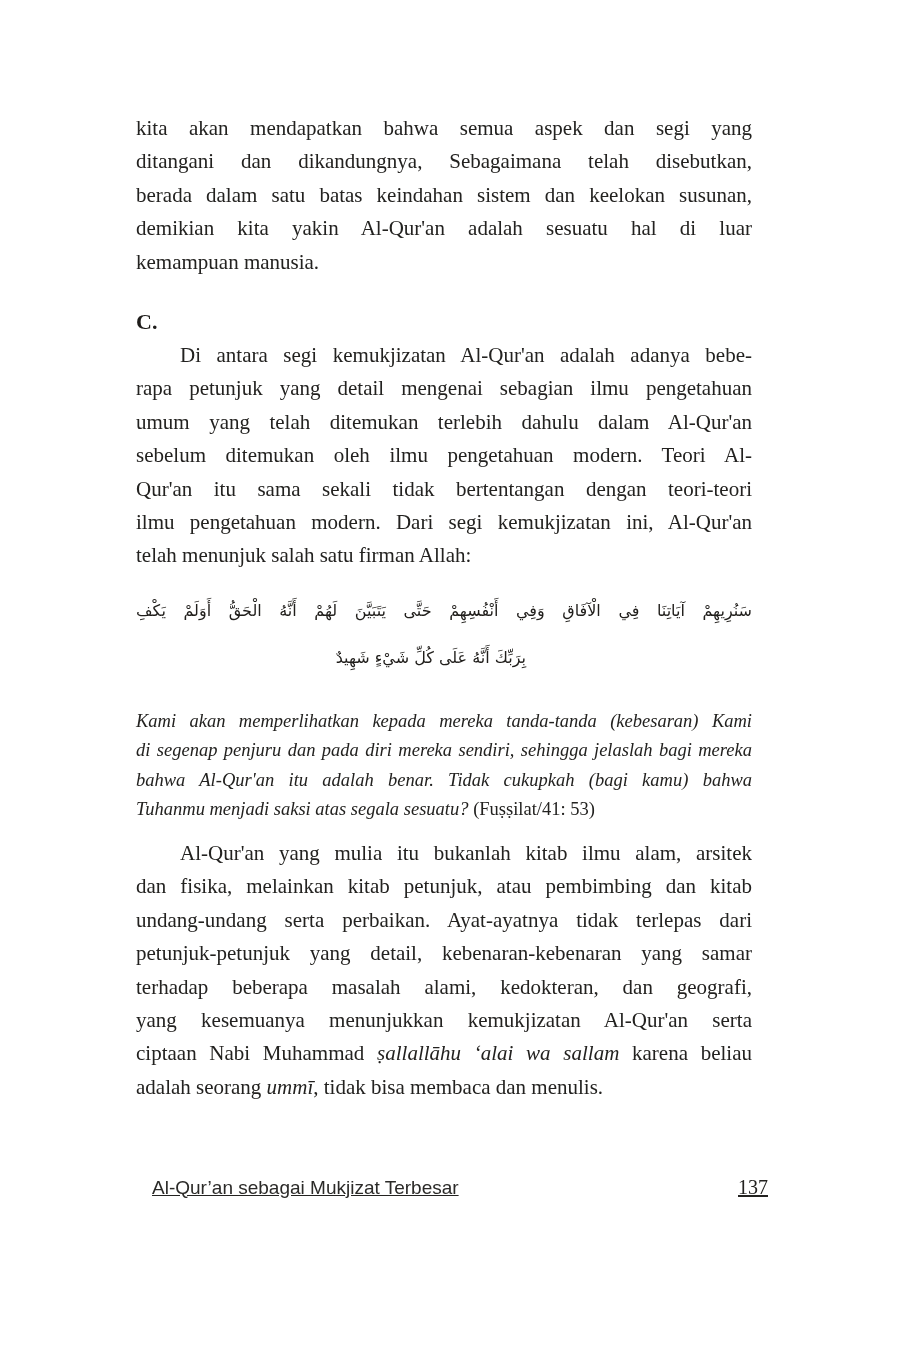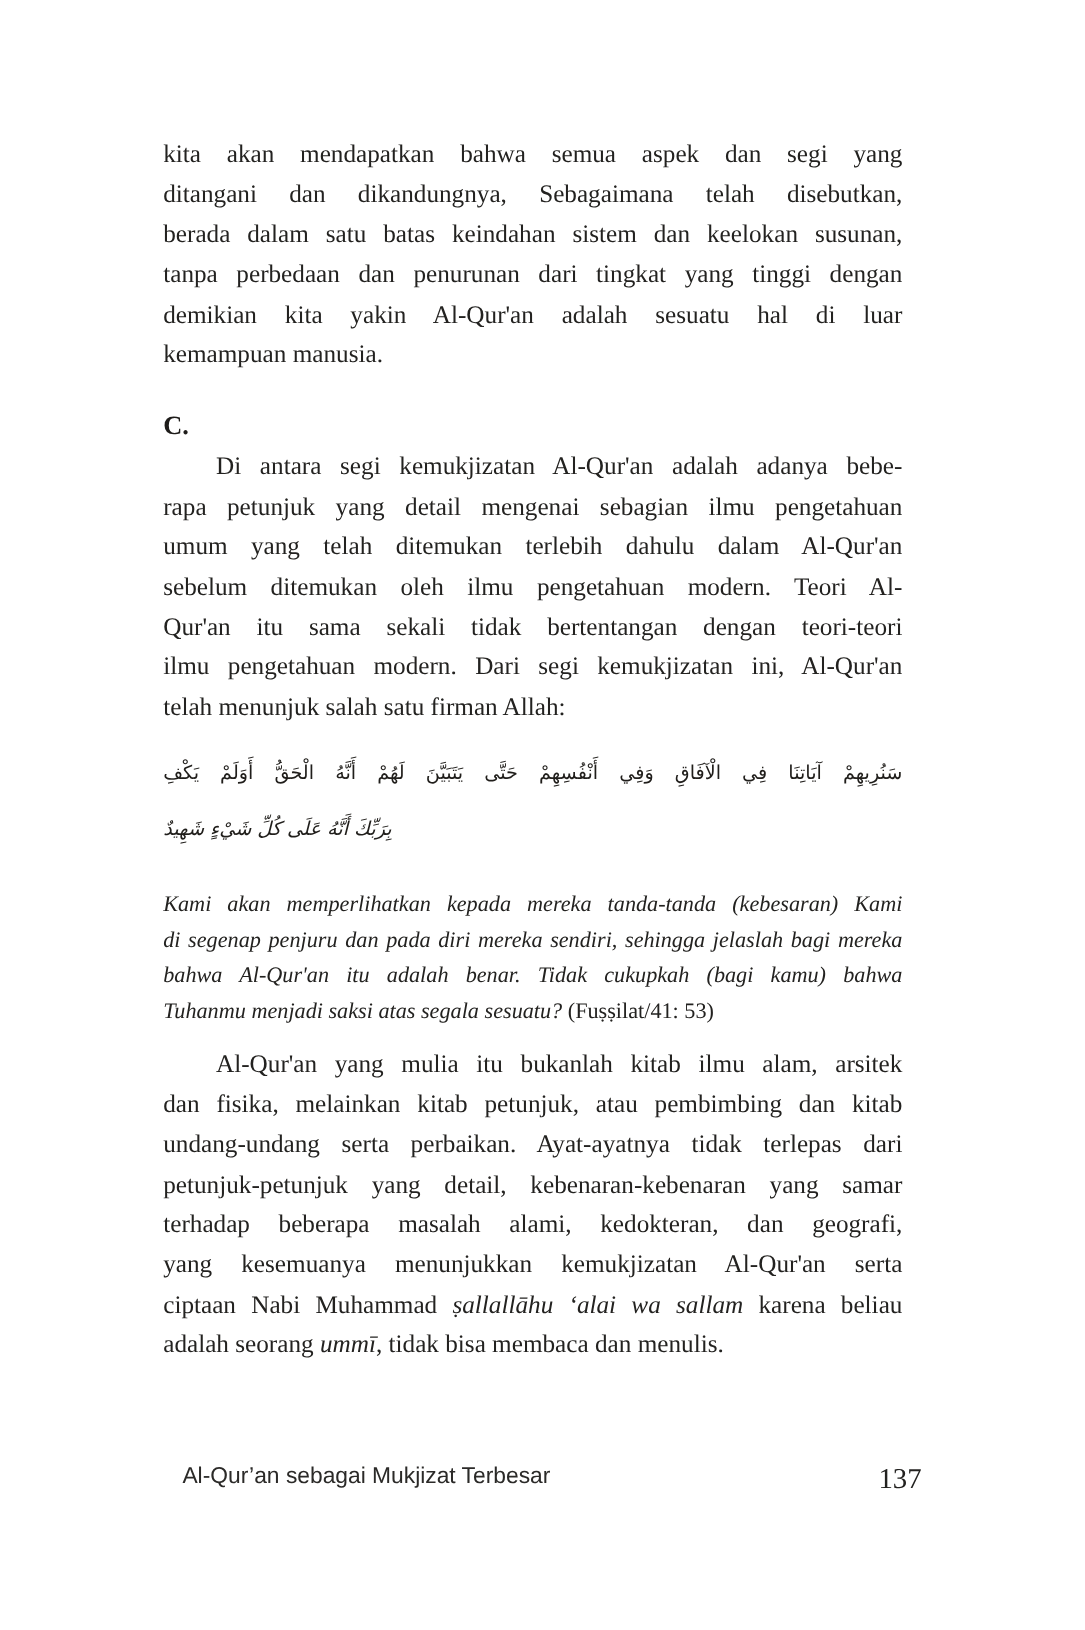--- a/index.html
+++ b/index.html
@@ -55,70 +55,69 @@
     font-family: "DejaVu Sans", sans-serif;
     font-size: 16px;
     line-height: 47px;
     color: #201e1b;
   }
   .arabic .aline1 {
     text-align: justify;
     text-align-last: justify;
   }
   .arabic .aline2 {
-    text-align: left;
+    text-align: right;
     padding-right: 226px;
-    font-style: italic;
   }
   .translation {
     margin-top: 26px;
     font-size: 18.5px;
     line-height: 29.5px;
     font-style: italic;
   }
   .translation .up {
     font-style: normal;
   }
   .closing {
     margin-top: 12px;
   }
   .it {
     font-style: italic;
   }
   .footer {
     position: absolute;
     left: 152px;
     right: 136px;
-    top: 1220px;
+    top: 1176px;
     display: flex;
     justify-content: space-between;
-    align-items: flex-start;
+    align-items: center;
+    text-decoration: underline;
   }
   .running-title {
     font-family: "Liberation Sans", "DejaVu Sans", sans-serif;
     font-size: 19px;
     color: #2b2a28;
   }
   .page-number {
     font-family: "Liberation Serif", "DejaVu Serif", serif;
-    font-size: 24px;
+    font-size: 20px;
     color: #232220;
   }
 </style>
 </head>
 <body>
 
 <div class="page">
   <div class="content">
 
     <div class="para">
         <div class="tline"><span>kita akan mendapatkan bahwa semua aspek dan segi yang</span></div>
         <div class="tline"><span>ditangani dan dikandungnya, Sebagaimana telah disebutkan,</span></div>
         <div class="tline"><span>berada dalam satu batas keindahan sistem dan keelokan susunan,</span></div>
-        <div class="tline"><span>tanpa perbedaan dan penurunan dari tingkat yang tinggi dengan</span></div>
         <div class="tline"><span>demikian kita yakin Al-Qur'an adalah sesuatu hal di luar</span></div>
         <div class="tline"><span>kemampuan manusia.</span></div>
       </div>
 
     <div class="heading">
       <span class="hnum">C.</span>
     </div>
 
     <div class="para indent-first">
         <div class="tline"><span>Di antara segi kemukjizatan Al-Qur'an adalah adanya bebe-</span></div>

